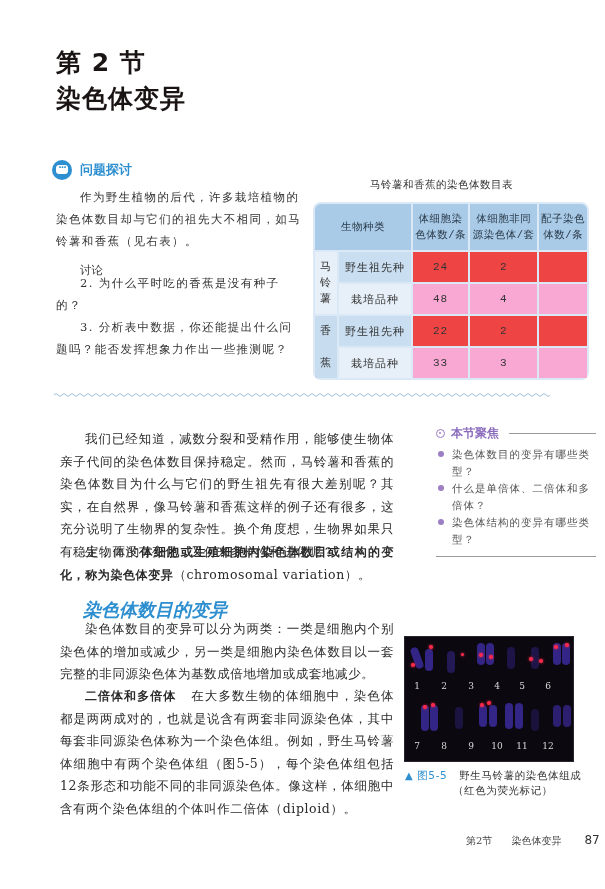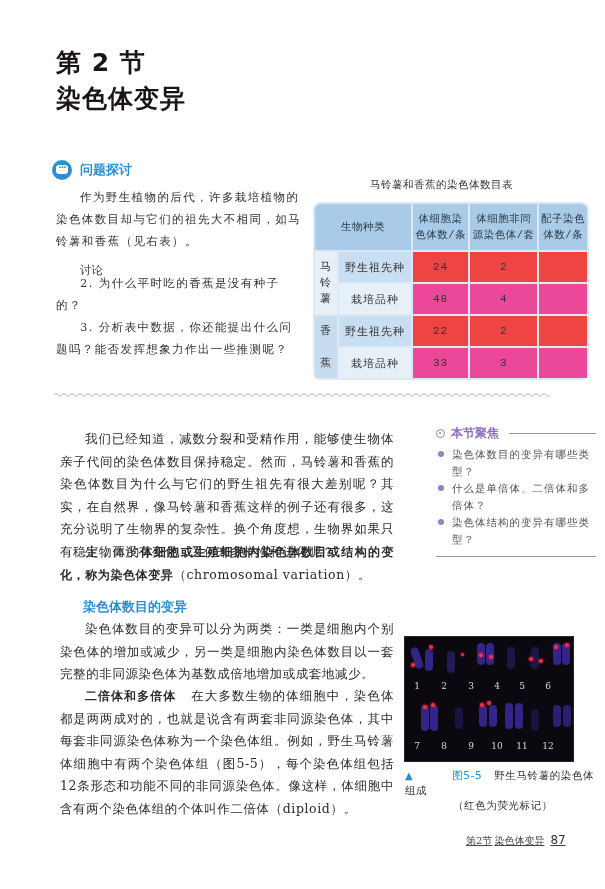--- a/index.html
+++ b/index.html
@@ -32,32 +32,32 @@
   th { background: #a9cbe8; color: #2b3b4a; font-weight: normal; font-size: 10.5px; line-height: 16px; height: 46px; text-align: center; letter-spacing: 0.5px; }
   th.first { border-top-left-radius: 6px; }
   th.last { border-top-right-radius: 6px; }
   td { font-size: 11px; text-align: center; height: 30px; color: #333; letter-spacing: 1px; }
   td.group { width: 22px; font-size: 11px; line-height: 16px; padding: 0 2px; }
   td.grp-a { background: #e7f0f8; }
   td.grp-b { background: #c7dcef; }
   td.sub-a { background: #c9def0; width: 72px; }
   td.sub-b { background: #e7f0f8; width: 72px; }
   td.val-a { background: #ef4444; }
-  td.val-b { background: #ec4899; }
+  td.val-b { background: #f9a8d4; }
 
   
   .divider { left: 54px; top: 392px; width: 496px; height: 6px; }
 
   
   .body-text { left: 60px; width: 334px; font-size: 12.5px; line-height: 22.5px; color: #2a2a2a; letter-spacing: 0.6px; }
   .body-text p { text-indent: 25px; text-align: justify; }
   .para1 { top: 428px; }
   .para2 { top: 541px; }
   .bold { font-family: "DejaVu Sans", "Liberation Sans", sans-serif; font-weight: bold; font-size: 12px; }
-  .sub-heading { left: 83px; top: 598px; font-family: "DejaVu Sans", "Liberation Sans", sans-serif; font-size: 13px; color: #2d8fd0; font-weight: bold; }
+  .sub-heading { left: 83px; top: 598px; font-family: "DejaVu Sans", "Liberation Sans", sans-serif; font-size: 18px; color: #2d8fd0; font-weight: bold; font-style: italic; }
   .para3 { top: 618px; }
   .para4 { top: 685px; }
 
   
   .focus { left: 436px; top: 425px; width: 160px; }
   .focus-head { display: flex; align-items: center; gap: 6px; }
   .focus-icon { width: 9px; height: 9px; border-radius: 50%; border: 1.5px solid #9b7ec4; position: relative; }
   .focus-icon::after { content: ""; position: absolute; left: 2px; top: 2px; width: 2px; height: 2px; background: #9b7ec4; border-radius: 50%; }
   .focus-title { font-family: "DejaVu Sans", "Liberation Sans", sans-serif; font-size: 12px; font-weight: bold; color: #8a6bbd; white-space: nowrap; }
   .focus-line { flex: 1; height: 1px; background: #9a9a9a; margin-left: 4px; }
@@ -67,25 +67,25 @@
   .focus-bottom { margin-top: 8px; height: 1px; background: #9a9a9a; }
 
   
   .figure { left: 404px; top: 636px; width: 170px; height: 126px; background: #0b0810; border: 1px solid #2a2430; }
   .chromo { position: absolute; width: 8px; height: 22px; border-radius: 4px; background: #3a2a9a; opacity: 0.85; }
   .dot { position: absolute; width: 4px; height: 4px; border-radius: 50%; background: #ff2a4a; box-shadow: 0 0 3px #ff2a4a; }
   .fig-num { position: absolute; font-size: 9px; color: #d8d8d8; width: 20px; text-align: center; }
 
   .fig-cap { left: 405px; top: 768px; font-size: 10.5px; line-height: 15px; color: #333; letter-spacing: 0.6px; }
   .fig-cap .tri { color: #2d8fd0; font-size: 10px; }
-  .fig-cap .lbl { color: #2d8fd0; margin-right: 8px; font-family: "DejaVu Sans", "Liberation Sans", sans-serif; margin-left: 35px; }
+  .fig-cap .lbl { color: #2d8fd0; margin-right: 8px; font-family: "DejaVu Sans", "Liberation Sans", sans-serif; }
   .fig-cap .line2 { padding-left: 48px; }
 
   
-  .footer { left: 466px; top: 833px; font-size: 10px; color: #444; display: flex; gap: 2px; align-items: baseline; text-decoration: underline; }
+  .footer { left: 466px; top: 833px; font-size: 10px; color: #444; display: flex; gap: 19px; align-items: baseline; }
   .page-num { font-family: "DejaVu Sans", "Liberation Sans", sans-serif; font-size: 12px; color: #333; margin-left: 4px; }
 </style>
 </head>
 <body>
 
 <div class="abs sec-num">第 2 节</div>
 <div class="abs sec-title">染色体变异</div>
 
 <div class="abs q-head">
   <span class="q-icon"></span>

